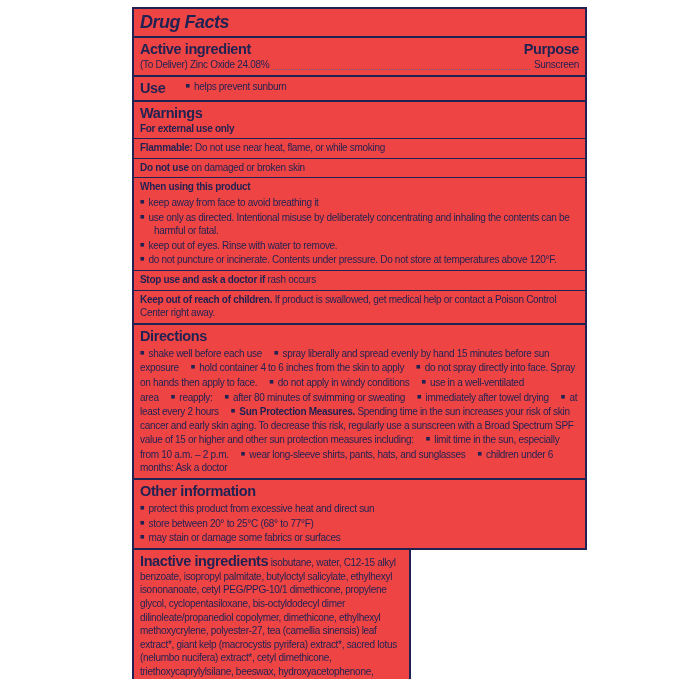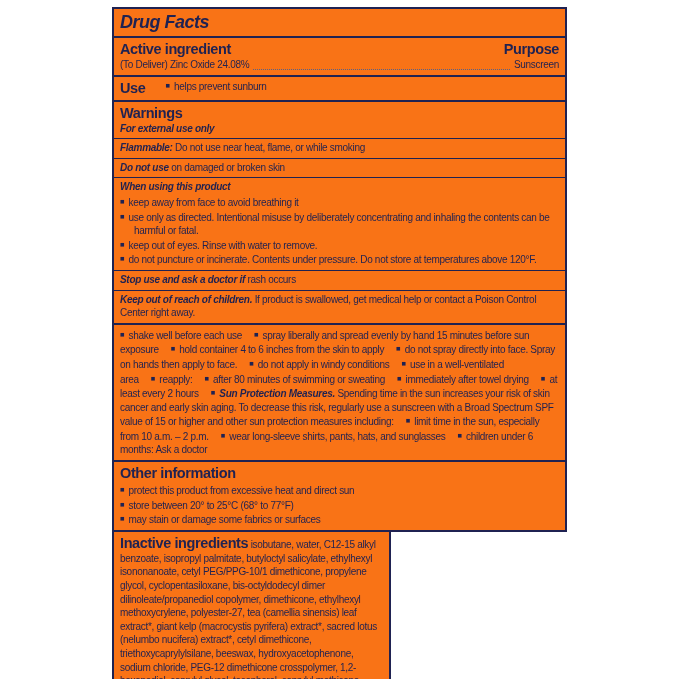--- a/index.html
+++ b/index.html
@@ -4,29 +4,29 @@
 <style>
   * { margin:0; padding:0; box-sizing:border-box; }
   html,body { background:#ffffff; }
   body {
     width:679px; height:679px;
     font-family:"Liberation Sans","DejaVu Sans",sans-serif;
     color:var(--ink,#1f2252);
     overflow:hidden;
   }
   .label { width:455px; margin:7px auto 0; }
-  .box { background:#f97316; border:2px solid var(--ink,#1f2252); }
+  .box { background:#ef4444; border:2px solid var(--ink,#1f2252);margin-left:20px; }
   .box.wide { width:455px; }
   .box.narrow { width:279px; border-top:none; }
   .sec { padding:2px 6px 3px; font-size:10px; line-height:13.6px; letter-spacing:-0.3px; }
   .rt2 { border-top:2px solid var(--ink,#1f2252); }
   .rt1 { border-top:1px solid var(--ink,#1f2252); }
   .h1 { font-size:18px; font-weight:bold; font-style:italic; letter-spacing:-0.5px; line-height:22px; }
   .h2 { font-size:14.5px; font-weight:bold; letter-spacing:-0.4px; line-height:18px; }
-  .bold { font-weight:bold;font-style:italic; }
+  .bold { font-weight:bold; }
   .blt { font-size:7.5px; vertical-align:2px; margin-right:4px; letter-spacing:0; }
   .inline-flow .blt { margin-left:12px; }
   .inline-flow .blt:first-child { margin-left:0; }
   .bitem { padding-left:14px; text-indent:-14px; }
   .heads { display:flex; justify-content:space-between; align-items:baseline; }
   .ing-row { display:flex; align-items:flex-end; }
   .leader { flex:1; border-bottom:1.5px dotted #5c6183; margin:0 4px 2px; height:1px; }
   .use-row { display:flex; align-items:flex-start; gap:20px; }
   .subpad { padding-top:1px; }
 </style>
@@ -89,20 +89,21 @@
       <span class="bold">Stop use and ask a doctor if</span>
       <span>rash occurs</span>
     </div>
 
     <div class="sec rt1">
       <span class="bold">Keep out of reach of children.</span>
       <span>If product is swallowed, get medical help or contact a Poison Control Center right away.</span>
     </div>
 
     <div class="sec rt2">
+      <div class="h2">Directions</div>
       <div class="inline-flow subpad"><span class="blt">■</span><span>shake well before each use</span><span class="blt">■</span><span>spray liberally and spread evenly by hand 15 minutes before sun exposure</span><span class="blt">■</span><span>hold container 4 to 6 inches from the skin to apply</span><span class="blt">■</span><span>do not spray directly into face. Spray on hands then apply to face.</span><span class="blt">■</span><span>do not apply in windy conditions</span><span class="blt">■</span><span>use in a well-ventilated area</span><span class="blt">■</span><span>reapply:</span><span class="blt">■</span><span>after 80 minutes of swimming or sweating</span><span class="blt">■</span><span>immediately after towel drying</span><span class="blt">■</span><span>at least every 2 hours</span><span class="blt">■</span><span class="bold">Sun Protection Measures.</span><span> Spending time in the sun increases your risk of skin cancer and early skin aging. To decrease this risk, regularly use a sunscreen with a Broad Spectrum SPF value of 15 or higher and other sun protection measures including:</span><span class="blt">■</span><span>limit time in the sun, especially from 10 a.m. – 2 p.m.</span><span class="blt">■</span><span>wear long-sleeve shirts, pants, hats, and sunglasses</span><span class="blt">■</span><span>children under 6 months: Ask a doctor</span></div>
     </div>
 
     <div class="sec rt2">
       <div class="h2">Other information</div>
       <div class="subpad">
           <div class="bitem"><span class="blt">■</span><span>protect this product from excessive heat and direct sun</span></div>
           <div class="bitem"><span class="blt">■</span><span>store between 20° to 25°C (68° to 77°F)</span></div>
           <div class="bitem"><span class="blt">■</span><span>may stain or damage some fabrics or surfaces</span></div>
         </div>

